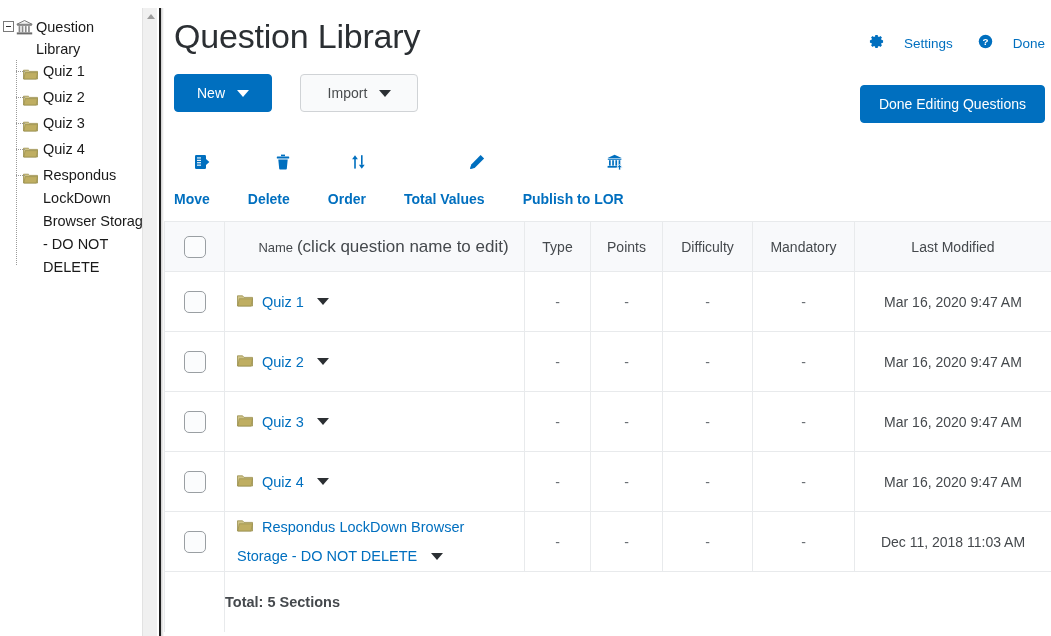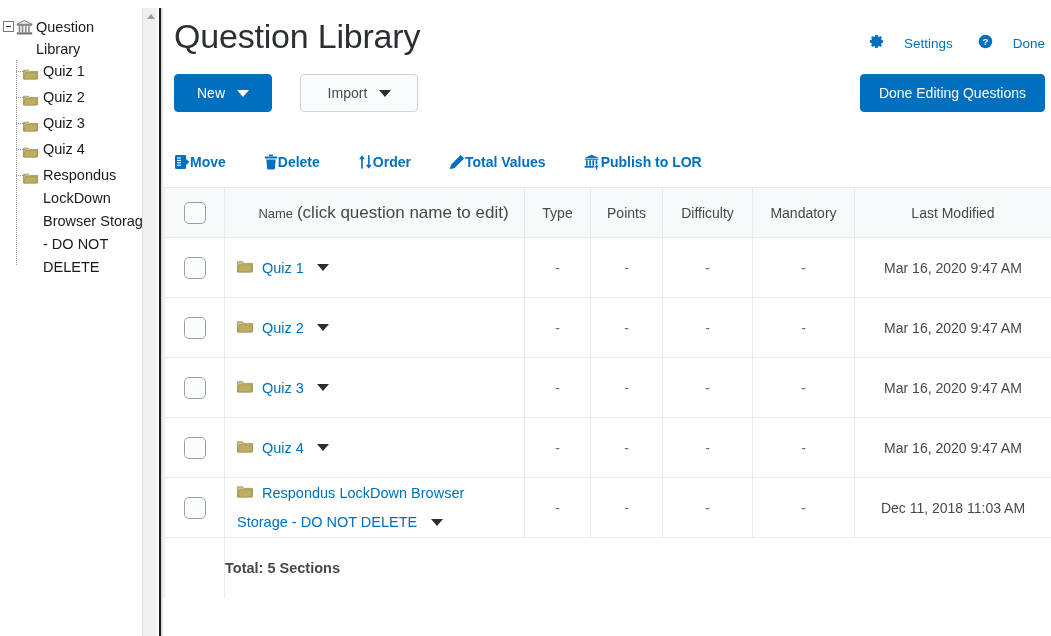--- a/index.html
+++ b/index.html
@@ -191,21 +191,21 @@
   }
   .btn-secondary {
     background: #f9fafb;
     color: #494c4e;
     border: 1px solid #d0d3d6;
     width: 118px;
     margin-left: 24px;
   }
   .btn-done {
     position: absolute;
-    right: 6px; top: 0;
+    right: 6px; top: 11px;
     background: #006fbf;
     color: #ffffff;
     border: 1px solid #006fbf;
     padding: 0 18px;
     height: 38px;
   }
   .chev {
     display: inline-block;
     width: 0; height: 0;
     border-left: 6px solid transparent;
@@ -216,28 +216,29 @@
 
   
   .toolbar {
     display: flex;
     align-items: center;
     gap: 0;
     padding: 26px 0 14px 10px;
   }
   .tool {
     display: flex;
-    align-items: flex-start;
-    gap: 0;
+    align-items: flex-end;
+    gap: 18px;
     color: #006fbf;
     font-size: 14px;
     font-weight: bold;
     cursor: pointer;
     margin-right: 38px;
     white-space: nowrap;
+    flex-direction: column;
   }
 
   
   table.qtable {
     width: 887px;
     border-collapse: collapse;
     table-layout: fixed;
     font-size: 14px;
   }
   table.qtable th, table.qtable td {

